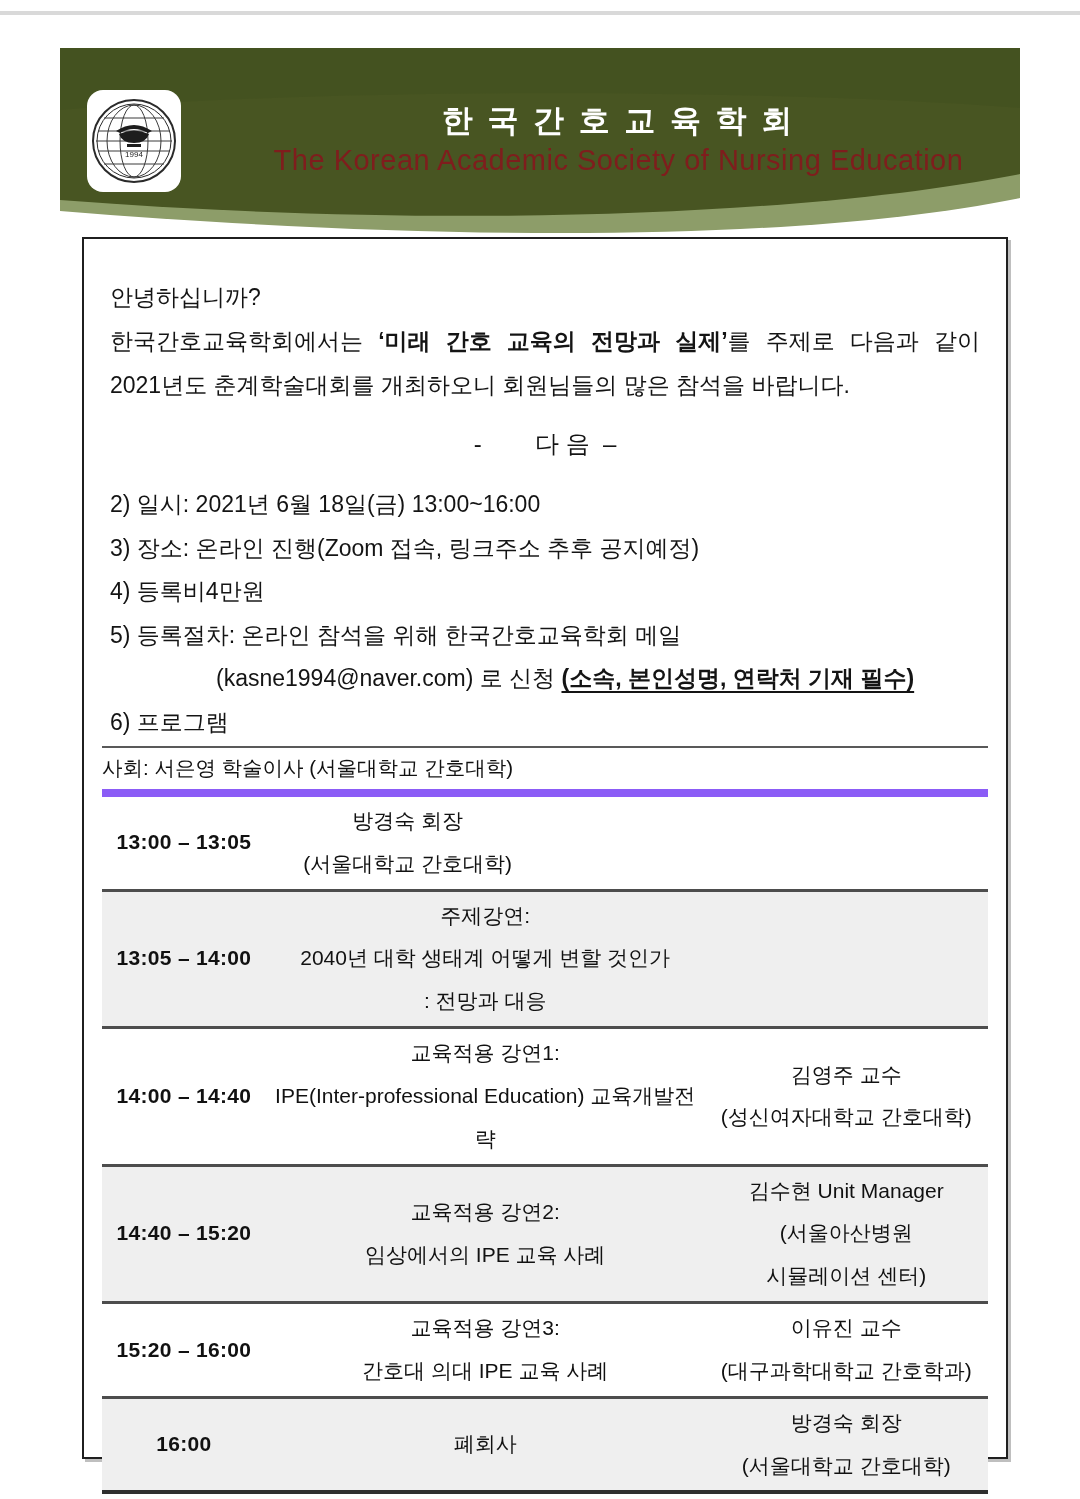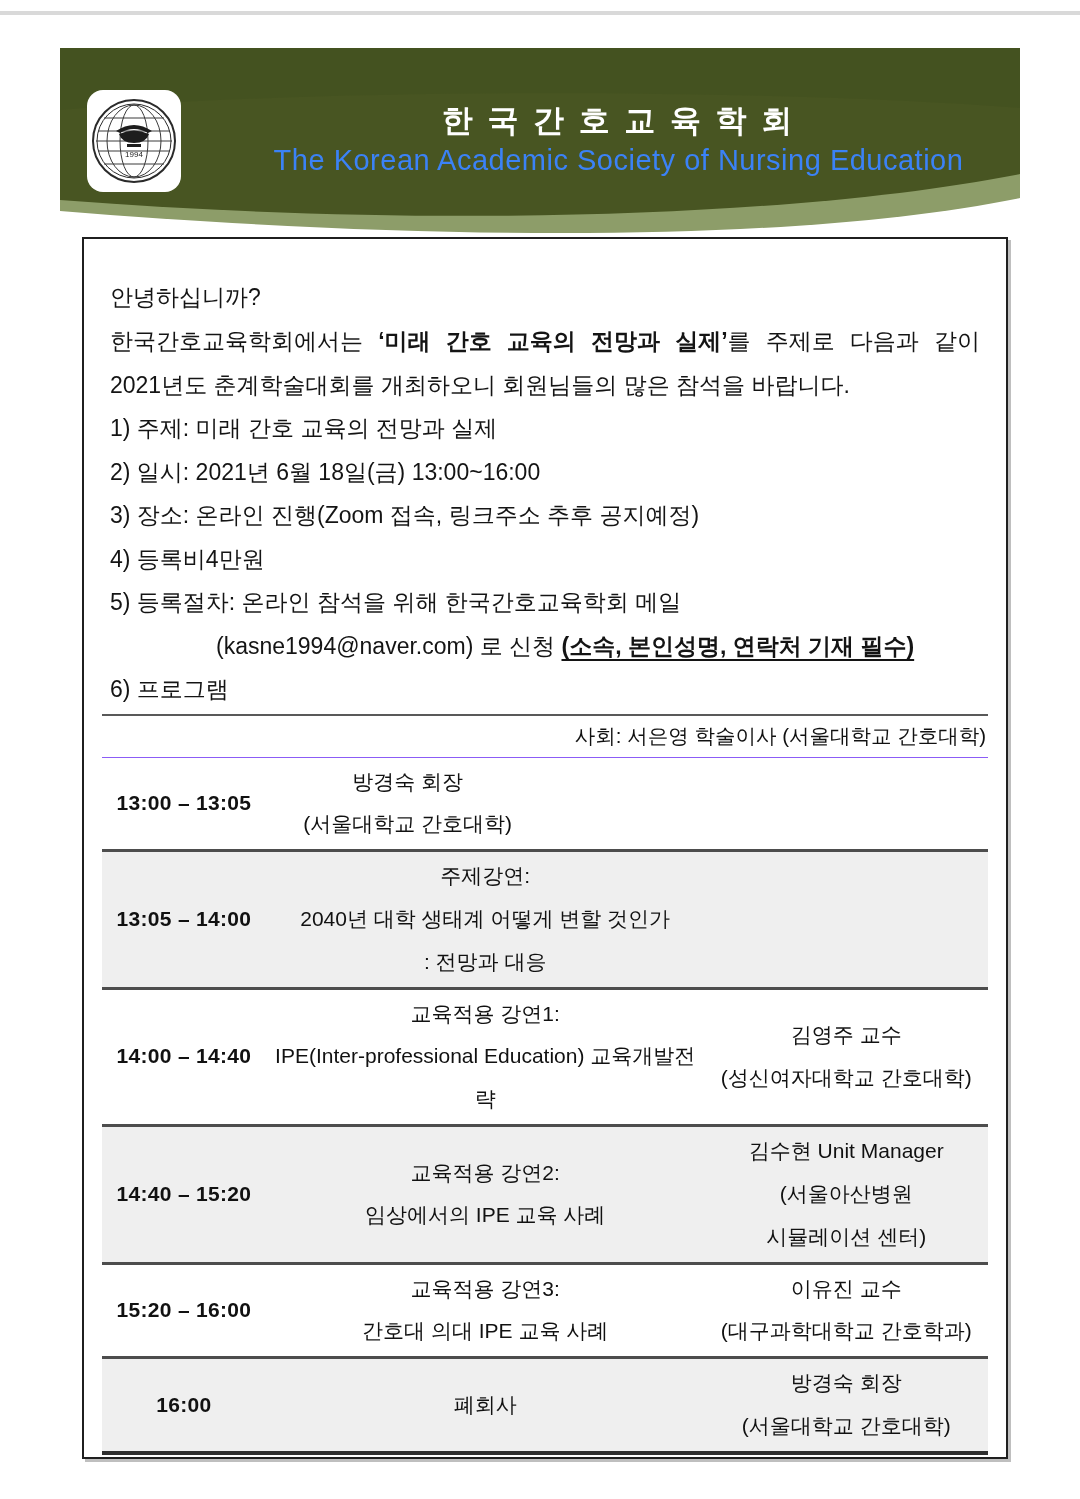--- a/index.html
+++ b/index.html
@@ -22,21 +22,21 @@
     position: absolute; left: 0; top: 0; width: 100%; height: 150px;
     display: flex; align-items: center; padding: 0 10px 0 26px; box-sizing: border-box;
   }
   .logo-wrap { width: 96px; height: 104px; flex: 0 0 auto; margin-top: 36px; }
   .banner-text { flex: 1 1 auto; text-align: center; margin-top: 34px; margin-left: 45px; }
   .banner-title {
     color: #ffffff; font-size: 31px; font-weight: 700; letter-spacing: 3px;
     line-height: 1.35;
   }
   .banner-subtitle {
-    color: #3b82f6; font-size: 29px; font-weight: 400; letter-spacing: 0.5px;
+    color: #7f1d1d; font-size: 29px; font-weight: 400; letter-spacing: 0.5px;
     line-height: 1.35;
   }
 
   
   .letter-box {
     position: absolute; left: 82px; top: 237px; width: 926px; height: 1222px;
     border: 2px solid #1f1f1f; box-sizing: border-box; background: #fff;
     box-shadow: 3px 3px 0 rgba(0,0,0,0.25);
     padding: 36px 26px 0 26px;
   }
@@ -48,22 +48,22 @@
   .notice .line { line-height: 43.5px; }
   .sub-line { padding-left: 106px; line-height: 46px; }
   .bold-underline {
     font-weight: 700; text-decoration: underline;
     text-decoration-thickness: 2px; text-underline-offset: 5px;
   }
 
   
   .program { margin: 2px -8px 0 -8px; border-top: 2px solid #595959; font-size: 21px; }
   .mod-row {
-    text-align: right; font-size: 20.5px; line-height: 36px; padding: 2px 2px 3px 0;
-    border-bottom: 1px solid #8b5cf6;
+    font-size: 20.5px; line-height: 36px; padding: 2px 2px 3px 0;
+    border-bottom: 8px solid #8b5cf6;
   }
   .prow { display: flex; align-items: stretch; border-bottom: 3px solid #4d4d4d; }
   .prow:last-child { border-bottom: 4px solid #2f2f2f; }
   .prow.shaded { background: #efefef; }
   .cell {
     display: flex; align-items: center; justify-content: center;
     text-align: center; line-height: 2.04; white-space: pre-line; padding: 3px 2px;
     box-sizing: border-box;
   }
   .c-time { width: 18.5%; font-weight: 700; letter-spacing: 0.3px; }
@@ -111,24 +111,24 @@
 
   <main class="letter-box">
 
     <div class="body-text">
       <div class="line">안녕하십니까?</div>
 
       <div class="line justified"><span>한국간호교육학회에서는 </span><span class="bold">‘미래 간호 교육의 전망과 실제’</span><span>를 주제로 다음과 같이</span></div>
 
       <div class="line">2021년도 춘계학술대회를 개최하오니 회원님들의 많은 참석을 바랍니다.</div>
 
+      <div class="daum">-        다 음  –</div>
     </div>
 
     <div class="body-text notice">
-      <div class="line">1) 주제: 미래 간호 교육의 전망과 실제</div>
       <div class="line">2) 일시: 2021년 6월 18일(금) 13:00~16:00</div>
       <div class="line">3) 장소: 온라인 진행(Zoom 접속, 링크주소 추후 공지예정)</div>
       <div class="line">4) 등록비4만원</div>
       <div class="line">5) 등록절차: 온라인 참석을 위해 한국간호교육학회 메일</div>
       <div class="line sub-line"><span>(kasne1994@naver.com) 로 신청 </span><span class="bold-underline">(소속, 본인성명, 연락처 기재 필수)</span></div>
       <div class="line">6) 프로그램</div>
     </div>
 
     <section class="program">
       <div class="mod-row">사회: 서은영 학술이사 (서울대학교 간호대학)</div>

